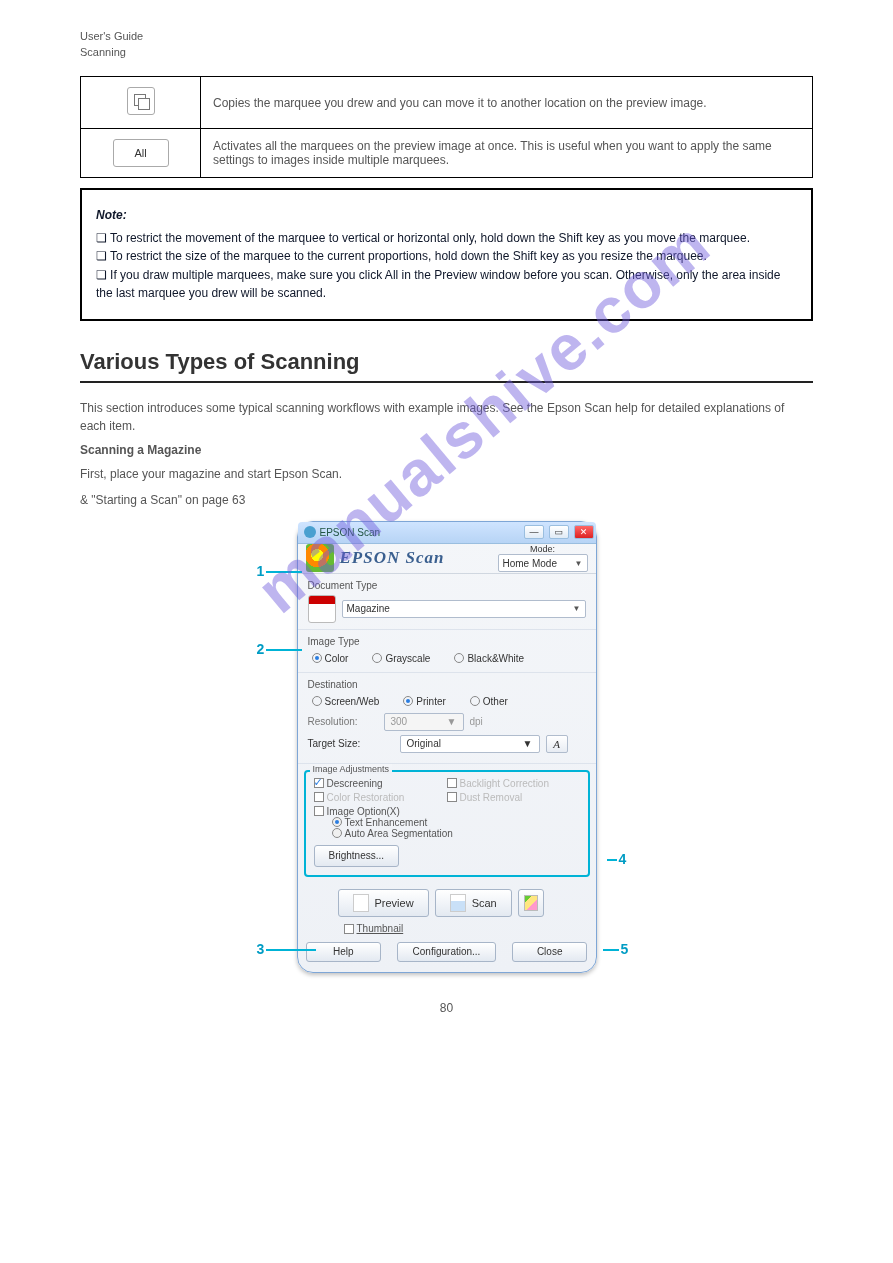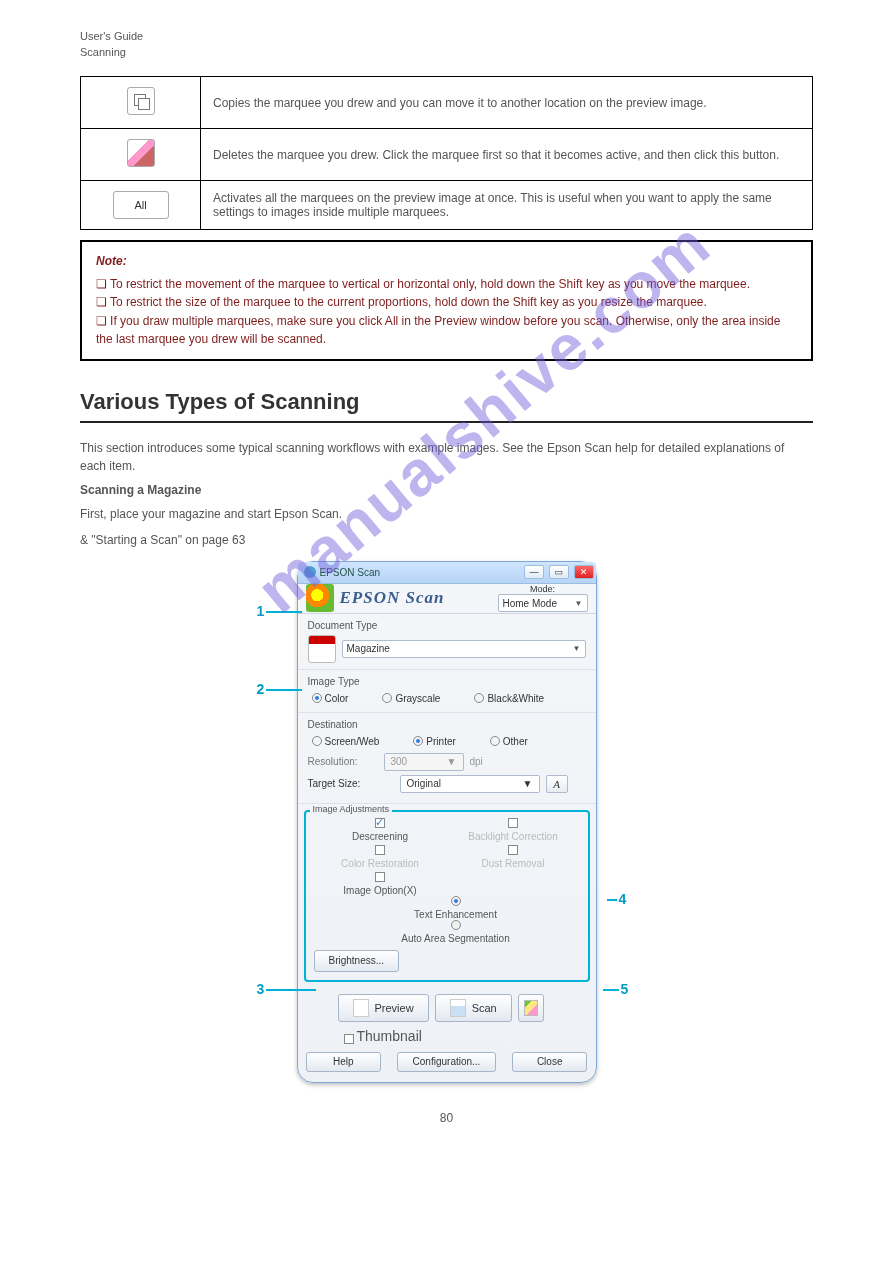--- a/index.html
+++ b/index.html
@@ -21,21 +21,21 @@
   .icontable { border-collapse: collapse; width: 100%; margin-bottom: 10px; }
   .icontable td { border: 1px solid #000; padding: 10px 12px; font-size: 12px; vertical-align: middle; color: #555; }
   .icontable .ic-col { width: 120px; text-align: center; }
   .ic-box { display: inline-block; width: 28px; height: 28px; background: #fff; border: 1px solid #aaa; border-radius: 3px; line-height: 26px; font-size: 14px; position: relative; }
   .ic-copy::before { content:""; position:absolute; left:6px; top:6px; width:10px; height:10px; border:1px solid #777;}
   .ic-copy::after { content:""; position:absolute; left:10px; top:10px; width:10px; height:10px; border:1px solid #777; background:#fff;}
   .ic-eraser { background: linear-gradient(135deg,#fff 40%,#f9c 40%,#f9c 60%,#c66 60%); }
   .ic-all { width: 56px; font-size: 11px; color: #333; }
 
   
-  .note { border: 2px solid #000; padding: 10px 14px; font-size: 12px; color: #7f1d1d; line-height: 1.55; margin-bottom: 28px; }
+  .note { border: 2px solid #000; padding: 16px 14px; font-size: 12px; color: #0f172a; line-height: 1.55; margin-bottom: 28px; }
   .note-label { font-style: italic; font-weight: bold; display: block; margin-bottom: 4px; }
 
   
   .h1 { font-size: 22px; font-weight: bold; color: #333; margin: 18px 0 6px 0; }
   hr.rule { border: none; border-top: 2px solid #222; margin-bottom: 16px; }
   .para { font-size: 12px; color: #555; line-height: 1.5; margin-bottom: 8px; }
   .sec-label { font-size: 12px; color: #555; font-weight: bold; margin-bottom: 8px; }
 
   
   .shot-wrap { position: relative; width: 380px; margin: 12px auto 28px auto; }
@@ -64,72 +64,68 @@
   .brand .mode-box { display:flex; flex-direction:column; align-items:center; }
   .brand .mode-box label { font-size:9px; }
 
   .grp { padding: 6px 10px 6px 10px; border-bottom:1px solid #dde3ec; }
   .grp-title { font-size:10px; color:#555; margin-bottom:4px; }
   .docrow { display:flex; align-items:center; }
   .docrow .thumb { width:28px;height:28px;border:1px solid #bbb;background:linear-gradient(180deg,#c00 0 30%,#fff 30% 100%); border-radius:3px; margin-right:6px;}
   .docrow .combo { flex:1; height:18px; border:1px solid #b0bccd; background:#fff; border-radius:2px; display:flex; align-items:center; justify-content:space-between; padding:0 4px; color:#333;}
   .combo .arr { font-size:8px; color:#555;}
 
-  .radios { display:flex; gap:34px; padding:2px 4px; }
+  .radios { display:flex; gap:24px; padding:2px 4px; }
   .radios label { display:flex; align-items:center; gap:3px; font-size:10px; }
   .rad { width:10px;height:10px;border:1px solid #888;border-radius:50%;display:inline-block;position:relative;}
   .rad.on::after{content:"";position:absolute;left:2px;top:2px;width:4px;height:4px;border-radius:50%;background:#2a7de1;}
 
   .row { display:flex; align-items:center; gap:6px; margin:4px 0;}
   .row .lab { width:70px; color:#777; font-size:10px;}
   .row .field { height:18px; border:1px solid #b0bccd; background:#f5f5f5; color:#999; border-radius:2px; padding:0 6px; display:flex; align-items:center; width:80px; justify-content:space-between;}
   .row .field.white { background:#fff; color:#333;}
   .a-btn { width:22px; height:18px; border:1px solid #b0bccd; background:linear-gradient(#fff,#e7ecf3); border-radius:2px; font-family:Georgia,serif; font-style:italic; font-size:11px; line-height:16px; text-align:center;}
 
   .adj { margin:6px; border:2px solid #00b3d6; border-radius:4px; padding:6px 8px 8px 8px; position:relative;}
   .adj .title { position:absolute; top:-8px; left:4px; background:linear-gradient(#f4f6f9,#eef1f6); padding:0 3px; font-size:9px; color:#555;}
   .adj .two { display:flex; }
   .adj .col { flex:1; display:flex; flex-direction:column; gap:3px;}
-  .adj label { font-size:10px; color:#555; display:flex; align-items:center; gap:3px;flex-direction:column;}
+  .adj label { font-size:10px; color:#555; display:flex; align-items:center; gap:3px;}
   .cb { width:10px;height:10px;border:1px solid #888;background:#fff;display:inline-block;position:relative;}
   .cb.on::after{content:"✓";position:absolute;left:-1px;top:-3px;font-size:11px;color:#2a7de1;}
   .adj .sub { padding-left:18px; color:#aaa;}
   .adj .sub .rad { background:#f0f0f0; }
   .btn { height:22px; border:1px solid #a7b5c8; background:linear-gradient(#fff,#e3e9f1); border-radius:3px; font-size:10px; padding:0 14px; display:inline-flex; align-items:center; justify-content:center; }
   .btn-lg { height:28px; font-size:11px; gap:6px;}
   .btn-lg .bico {width:16px;height:18px;border:1px solid #ccc;background:#fff;}
   .btn-lg .bico.scan {background:linear-gradient(180deg,#fff 40%,#c9e0f7 40%);}
   .btnrow { display:flex; gap:6px; align-items:center; padding:6px 6px; }
   .btn.sml{height:20px;padding:0 8px;}
   .file-btn{width:26px;height:28px;border:1px solid #a7b5c8;border-radius:3px;background:linear-gradient(#fff,#e3e9f1);display:flex;align-items:center;justify-content:center;}
   .file-btn .f{width:14px;height:16px;background:linear-gradient(135deg,#6c3 25%,#ffe680 25% 60%,#f9c 60%);border:1px solid #bbb;}
-  .thumb-cb{display:flex;align-items:flex-end;gap:3px;padding:0 8px 4px 46px;color:#555;font-size:14px;}
+  .thumb-cb{display:flex;align-items:flex-end;gap:3px;padding:0 8px 4px 46px;color:#555;font-size:10px;text-decoration:underline;}
   .bottom{display:flex;gap:16px;justify-content:space-between;padding:4px 8px 10px 8px;}
   .bottom .btn{flex:1;}
 
   
   .wm { position:absolute; left:200px; top:380px; font-size:64px; font-weight:bold; color:rgba(110,90,220,.45); transform:rotate(-40deg); pointer-events:none; letter-spacing:2px; }
 
   .pgnum { text-align:center; font-size:12px; color:#555; margin-top:8px; }
 </style>
 </head>
 <body>
 
 <div class="hdr">User's Guide</div>
 <div class="hdr-link">Scanning</div>
 
 <table class="icontable">
   <tbody>
       <tr>
     <td class="ic-col"><span class="ic-box ic-copy"></span></td>
     <td>Copies the marquee you drew and you can move it to another location on the preview image.</td>
-  </tr>
-  <tr>
-    <td class="ic-col"><span class="ic-box ic-eraser"></span></td>
-    <td>Deletes the marquee you drew. Click the marquee first so that it becomes active, and then click this button.</td>
   </tr>
   <tr>
     <td class="ic-col"><span class="ic-box ic-all">All</span></td>
     <td>Activates all the marquees on the preview image at once. This is useful when you want to apply the same settings to images inside multiple marquees.</td>
   </tr>
 </tbody>
   </table>
 
 <div class="note">
   <span class="note-label">Note:</span>

